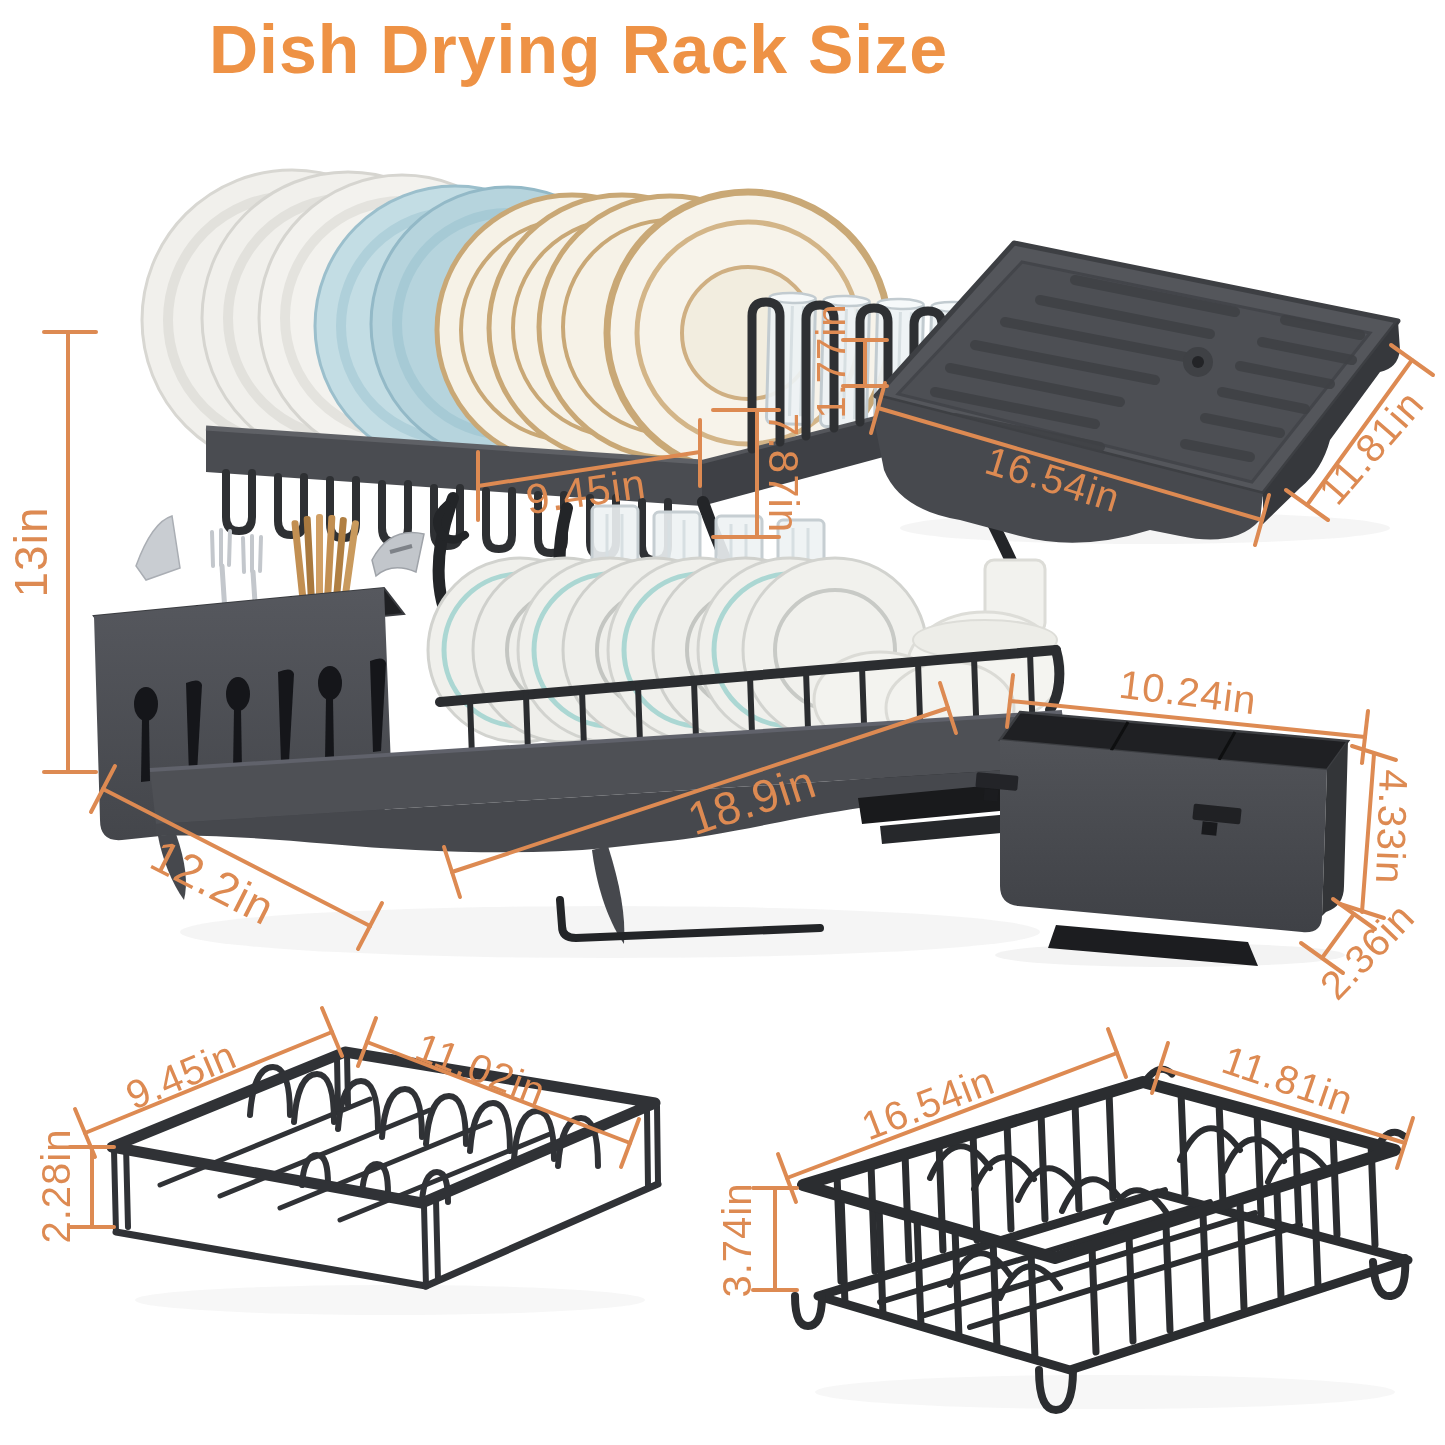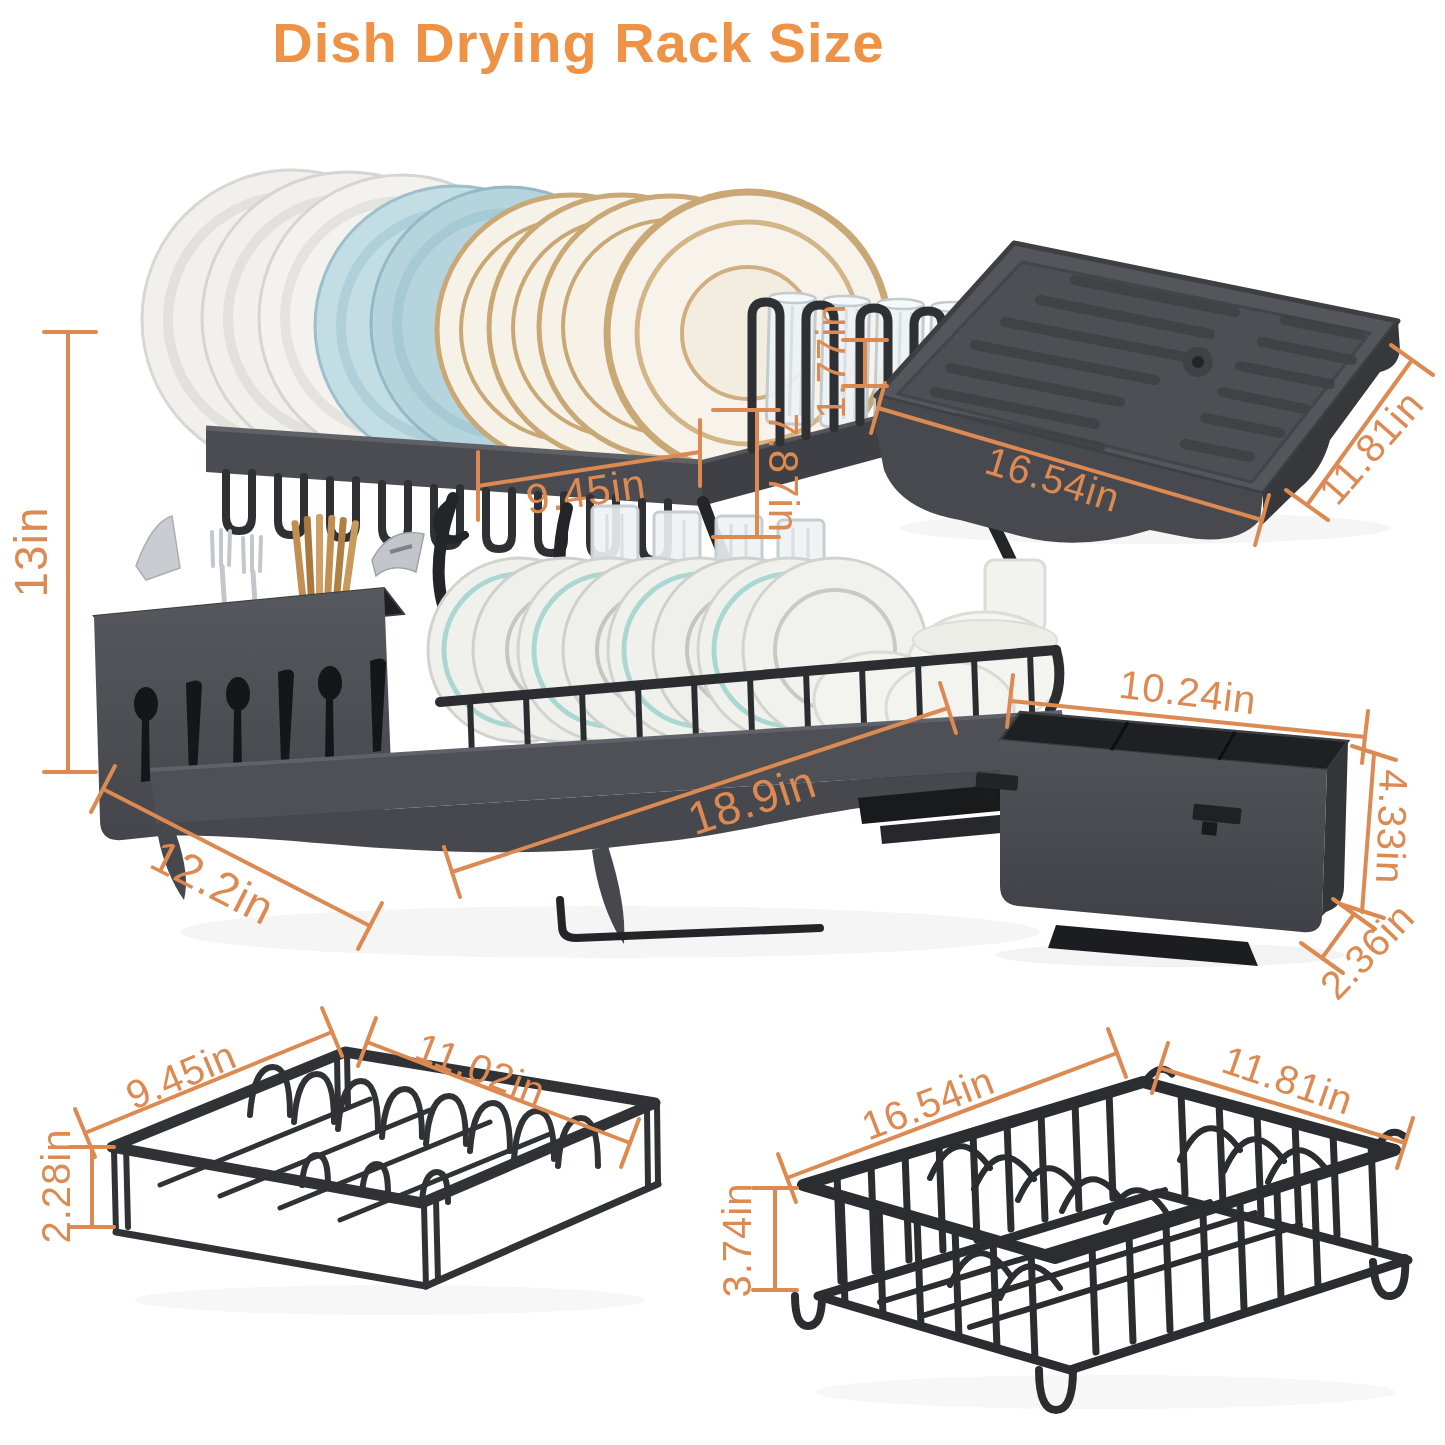--- a/index.html
+++ b/index.html
@@ -12,21 +12,21 @@
     width:1445px;height:1445px;
     overflow:hidden;
     background:#ffffff;
     font-family:"Liberation Sans", sans-serif;
   }
   .title{
     position:absolute;
     left:0;top:10px;width:1157px;
     margin:0;
     text-align:center;
-    font-size:56px;
+    font-size:68px;
     font-weight:700;
     letter-spacing:1px;
     color:var(--title);
   }
   .stage{position:absolute;left:0;top:0;}
   .dim-label{
     position:absolute;
     color:var(--accent);
     font-size:40px;
     letter-spacing:1px;

